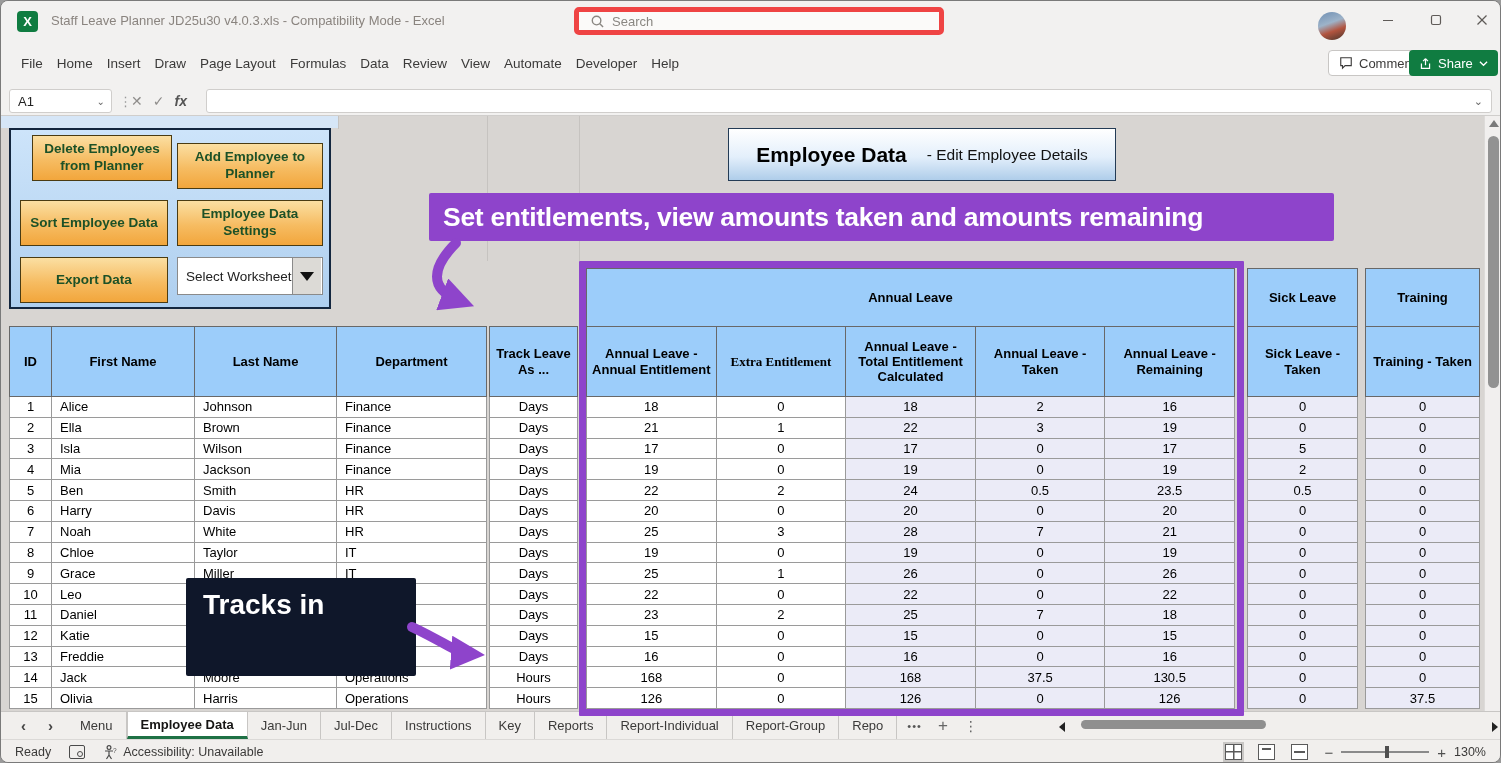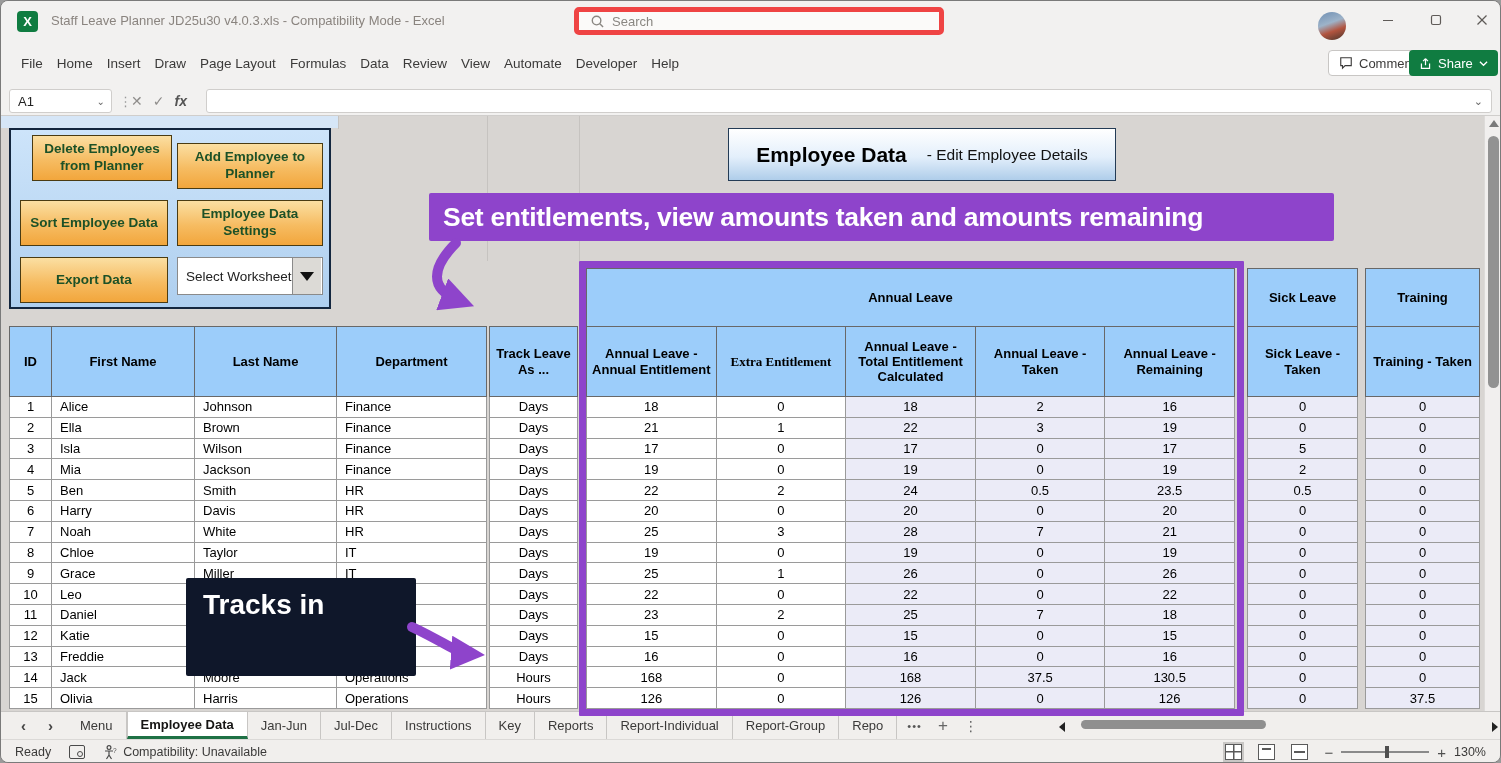--- a/index.html
+++ b/index.html
@@ -704,21 +704,21 @@
       <span>Ready</span>
       <span class="rec-icon">
           <i></i>
         </span>
       <span class="acc-item">
         <svg width="14" height="15" viewBox="0 0 14 15">
             <circle cx="6" cy="2.6" r="1.9" fill="none" stroke="#4a4a4a" stroke-width="1.2"></circle>
             <path d="M2,6 h8 M6,6 v4 M6,10 l-2.5,4 M6,10 l2.5,4" stroke="#4a4a4a" stroke-width="1.2" fill="none"></path>
             <text x="10" y="8" font-size="6.5" fill="#4a4a4a">?</text>
           </svg>
-        <span>Compatibility: Unavailable</span>
+        <span>Accessibility: Unavailable</span>
       </span>
     </div>
     <div class="right">
       <span class="view-ic grid sel"></span>
       <span class="view-ic pl"></span>
       <span class="view-ic pb"></span>
       <span class="zoomer">
         <span class="zoom-sign">−</span>
         <span class="zoom-track">
             <span class="zoom-handle"></span>

